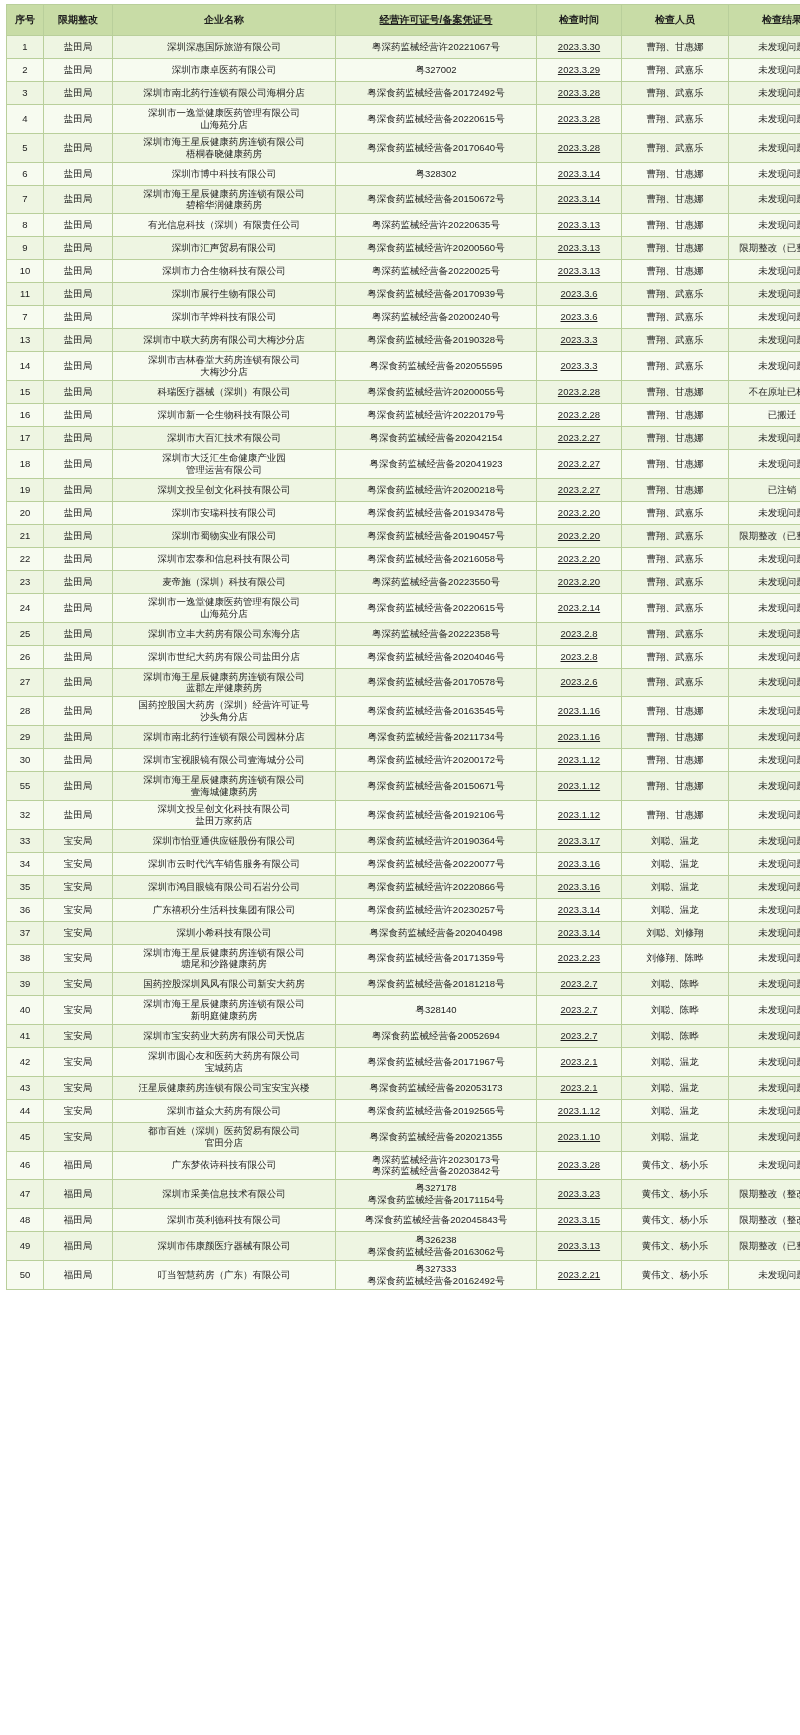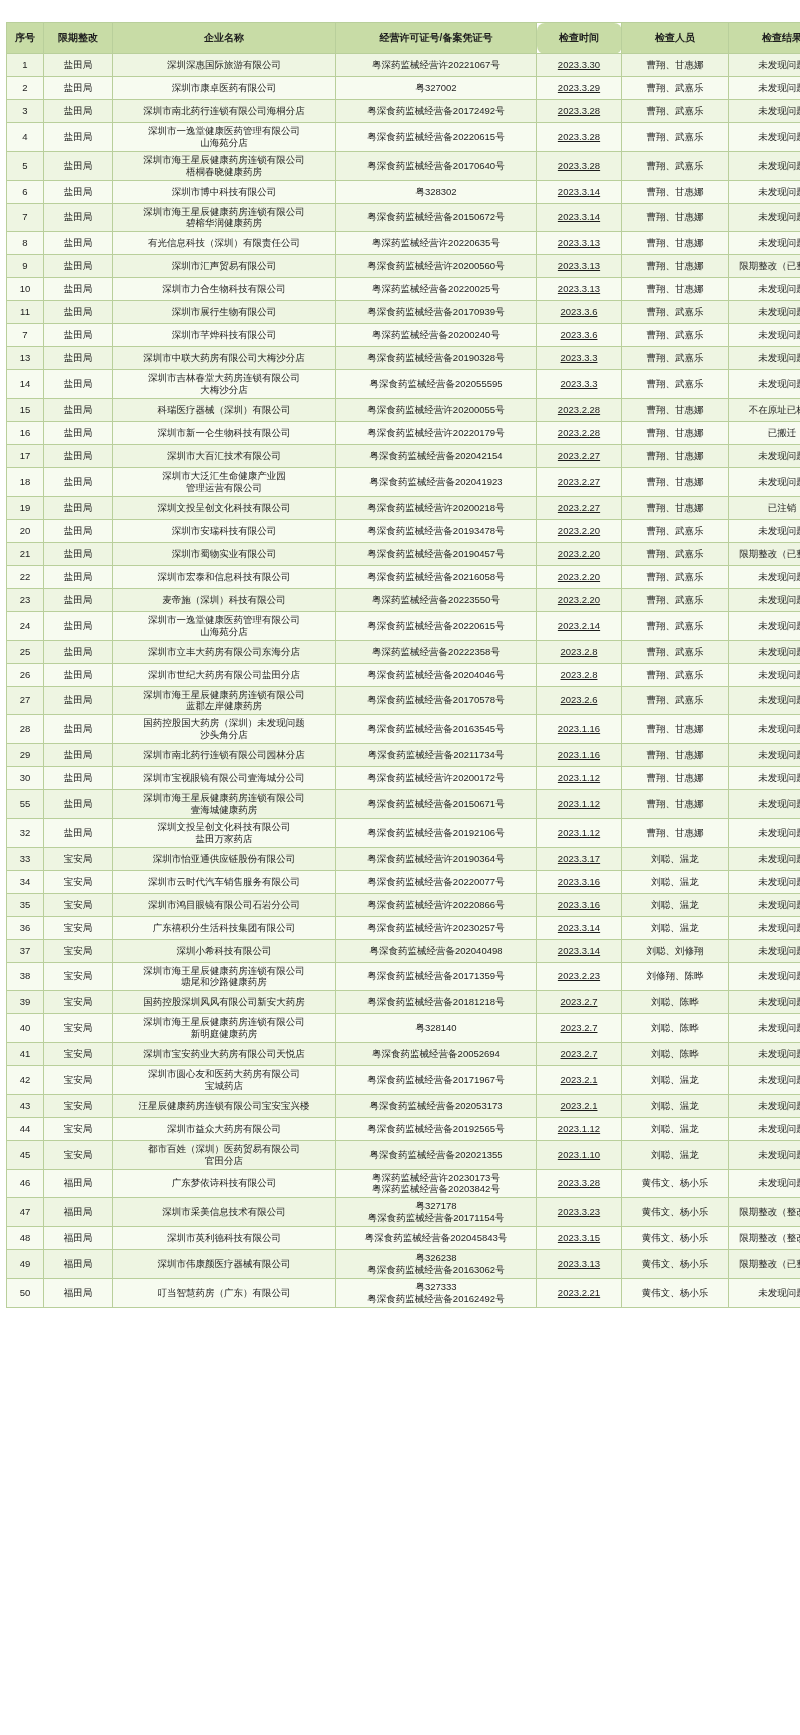--- a/index.html
+++ b/index.html
@@ -7,21 +7,21 @@
     padding: 0;
     background: #ffffff;
   }
   body {
     font-family: "Liberation Sans", "DejaVu Sans", sans-serif;
     width: 800px;
   }
   .sheet {
     width: 800px;
     box-sizing: border-box;
-    padding: 22px 6px 6px 6px;
+    padding: 4px 6px 6px 6px;
     background: #ffffff;
   }
   table.inspect-table {
     border-collapse: collapse;
     width: 788px;
     table-layout: fixed;
     font-size: 9.5px;
     color: #1d1d1d;
   }
   table.inspect-table th,
@@ -50,22 +50,22 @@
   td.col-idx { width: 30px; }
   td.col-unit { width: 62px; }
   td.col-name { width: 216px; }
   td.col-lic { width: 194px; }
   td.col-time { width: 78px; text-decoration: underline; }
   td.col-person { width: 100px; }
   td.col-result { width: 100px; }
   th.col-idx { width: 30px; }
   th.col-unit { width: 62px; }
   th.col-name { width: 216px; }
-  th.col-lic { width: 194px; }
-  th.col-time { width: 78px; border-radius: 8px; }
+  th.col-lic { width: 194px; text-decoration: underline; }
+  th.col-time { width: 78px; }
   th.col-person { width: 100px; }
   th.col-result { width: 100px; }
   tbody td {
     height: 18px;
   }
   .cell-multiline {
     display: block;
     white-space: pre-line;
   }
 </style>
@@ -715,21 +715,21 @@
           </td>
         </tr>
         <tr class="row-odd">
           <td class="col-idx">
             <span class="cell-multiline">28</span>
           </td>
           <td class="col-unit">
             <span class="cell-multiline">盐田局</span>
           </td>
           <td class="col-name">
-            <span class="cell-multiline">国药控股国大药房（深圳）未发现问题
+            <span class="cell-multiline">国药控股国大药房（深圳）经营许可证号
 沙头角分店</span>
           </td>
           <td class="col-lic">
             <span class="cell-multiline">粤深食药监械经营备20163545号</span>
           </td>
           <td class="col-time">
             <span class="cell-multiline">2023.1.16</span>
           </td>
           <td class="col-person">
             <span class="cell-multiline">曹翔、甘惠娜</span>

